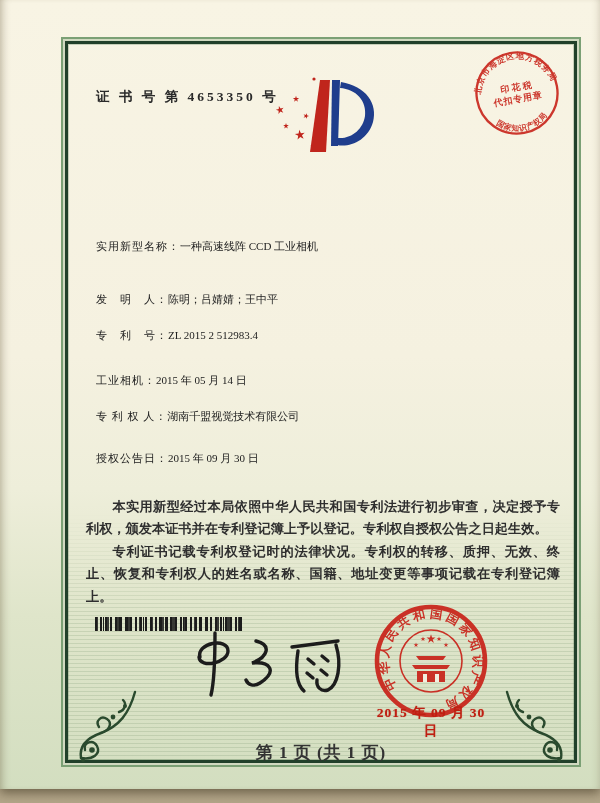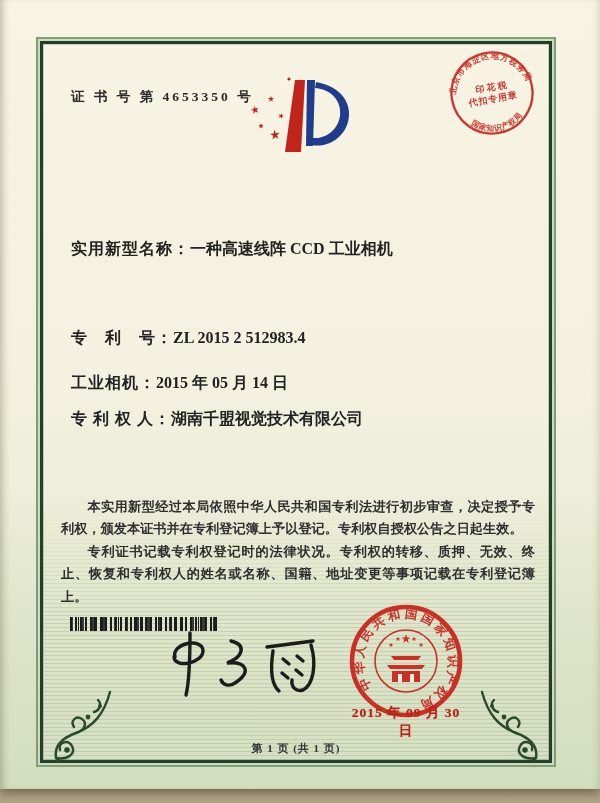--- a/index.html
+++ b/index.html
@@ -10,21 +10,21 @@
     position: relative;
   }
   .sheet {
     position:absolute; left:0; top:0; width:600px; height:789px;
     background: linear-gradient(180deg,#f8f4e4 0%, #f5f1e0 45%, #eeeeda 62%, #dfe5ca 78%, #d3dec0 100%);
     box-shadow: inset 8px 0 10px -7px rgba(90,75,45,.45),
                 inset -6px 0 10px -7px rgba(90,75,45,.35),
                 0 4px 10px rgba(40,30,10,.5);
   }
   .frame {
-    position:absolute; left:40px; top:41px; width:512px; height:722px;
+    position:absolute; left:65px; top:41px; width:512px; height:722px;
     border: 3px solid #21402a;
     box-shadow: 0 0 0 2px rgba(245,241,224,.7), 0 0 0 4px #7ba075,
                 inset 0 0 0 1px rgba(110,140,105,.35);
   }
   .guilloche {
     position:absolute; left:0; right:0; top:470px; bottom:0;
     background: repeating-linear-gradient(0deg, rgba(96,130,88,.18) 0 1px, rgba(0,0,0,0) 1px 4px);
     -webkit-mask-image: linear-gradient(180deg, transparent 0%, #000 45%);
     mask-image: linear-gradient(180deg, transparent 0%, #000 45%);
     pointer-events:none;
@@ -33,21 +33,21 @@
     position:absolute; left:28px; top:44px;
     font-size:13.5px; font-weight:bold; color:#2a2a2a; letter-spacing:3px;
   }
   .logo { position:absolute; left:178px; top:30px; width:150px; height:92px; }
   .tax-stamp { position:absolute; left:404px; top:4px; width:90px; height:90px; transform:rotate(-10deg); opacity:.92; }
   .title {
     position:absolute; left:0; top:116px; width:100%;
     text-align:center; font-size:34px; font-weight:bold; color:#111;
     letter-spacing:10px;
   }
-  .field { position:absolute; left:28px; font-size:16px; font-weight:bold; color:#222; white-space:nowrap; }
+  .field { position:absolute; left:28px; font-size:11px; font-weight:normal; color:#222; white-space:nowrap; }
   .field .lbl { letter-spacing:1px; }
   .f0 { top:195px; } .f1 { top:248px; } .f2 { top:284px; }
   .f3 { top:329px; } .f4 { top:365px; } .f5 { top:407px; }
   .body-text {
     position:absolute; left:18px; top:428px; width:474px;
     font-size:13.2px; line-height:22.4px; color:#2e2e2e;
     text-align:justify; font-weight:600;margin-top:24px;
   }
   .body-text p { text-indent:2em; }
   .barcode {
@@ -60,21 +60,21 @@
   .director { position:absolute; left:32px; top:613px; font-size:14.5px; font-weight:bold; color:#1d1d1d; }
   .director div { margin-bottom:10px; letter-spacing:2px; }
   .signature { position:absolute; left:112px; top:583px; width:180px; height:82px; }
   .seal { position:absolute; left:303px; top:557px; width:120px; height:120px; opacity:.95; }
   .seal-date {
     position:absolute; left:300px; top:660px; width:126px; text-align:center;
     font-size:13.5px; font-weight:bold; color:#bf1f12; letter-spacing:1px;
     text-shadow:0 0 1px rgba(191,31,18,.5); z-index:5;
   }
   .footer { position:absolute; left:0; top:697px; width:100%; text-align:center;
-    font-size:11px; font-weight:bold; color:#333; letter-spacing:1px;border-radius:7px; }
+    font-size:17px; font-weight:bold; color:#333; letter-spacing:1px;border-radius:7px; }
   .corner { position:absolute; width:70px; height:74px; }
   .corner-left  { left:3px;  top:644px; }
   .corner-right { right:3px; top:644px; transform:scaleX(-1); }
 </style>
 </head>
 <body>
 
 <div class="sheet">
   <div class="frame">
 
@@ -119,28 +119,34 @@
         </text>
         <text x="50" y="47" text-anchor="middle" font-size="10">印 花 税</text>
         <text x="50" y="60" text-anchor="middle" font-size="10" letter-spacing="1">代扣专用章</text>
       </g>
     </svg>
 
 
     <div class="field f0">
       <span class="lbl">实用新型名称：</span><span>一种高速线阵 CCD 工业相机</span>
     </div>
+    <div class="field f1">
+      <span class="lbl">发　明　人：</span><span>陈明；吕婧婧；王中平</span>
+    </div>
     <div class="field f2">
       <span class="lbl">专　利　号：</span><span>ZL 2015 2 512983.4</span>
     </div>
     <div class="field f3">
       <span class="lbl">工业相机：</span><span>2015 年 05 月 14 日</span>
     </div>
     <div class="field f4">
       <span class="lbl">专 利 权 人：</span><span>湖南千盟视觉技术有限公司</span>
+    </div>
+    <div class="field f5">
+      <span class="lbl">授权公告日：</span><span>2015 年 09 月 30 日</span>
     </div>
 
     <div class="body-text">
       <p>本实用新型经过本局依照中华人民共和国专利法进行初步审查，决定授予专利权，颁发本证书并在专利登记簿上予以登记。专利权自授权公告之日起生效。</p>
       <p>专利证书记载专利权登记时的法律状况。专利权的转移、质押、无效、终止、恢复和专利权人的姓名或名称、国籍、地址变更等事项记载在专利登记簿上。</p>
     </div>
 
     <div class="barcode"></div>
 
 

